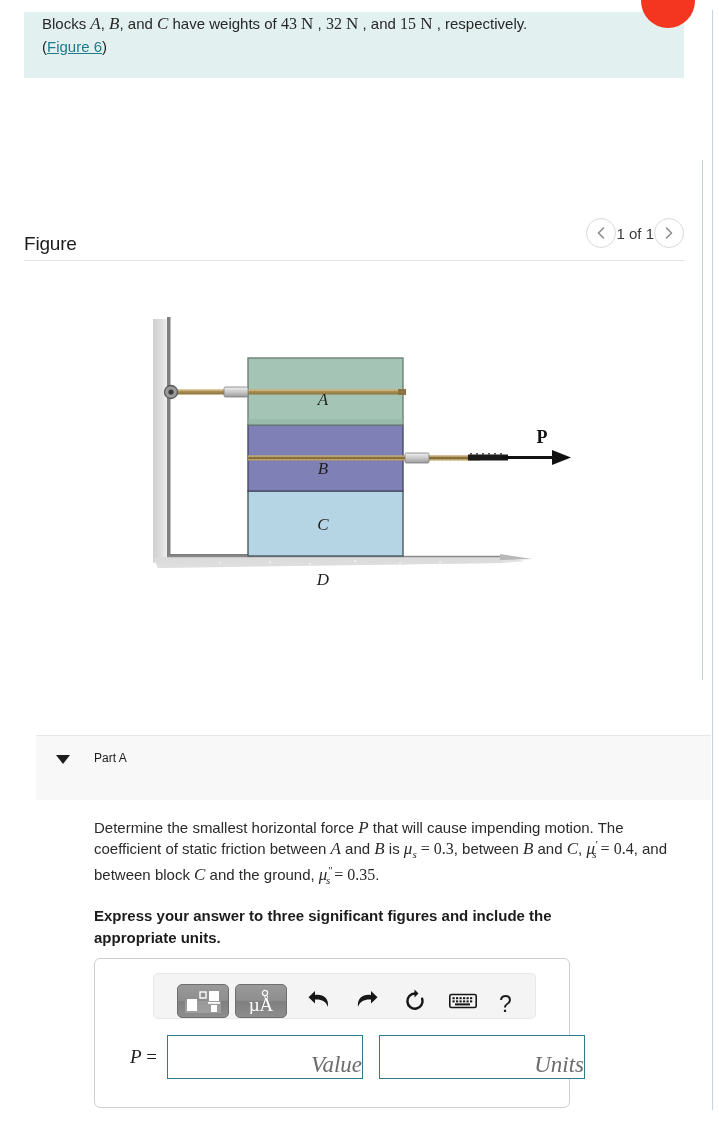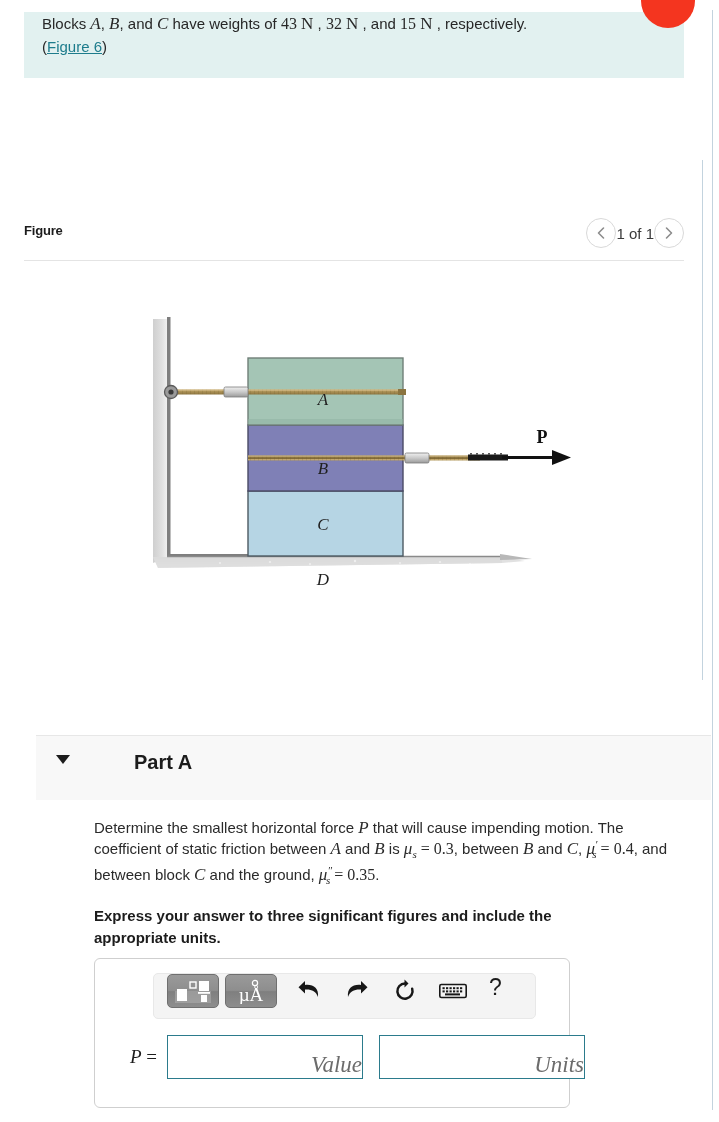--- a/index.html
+++ b/index.html
@@ -98,23 +98,23 @@
   .figure-header {
     position: absolute;
     left: 24px;
     top: 218px;
     width: 660px;
     height: 40px;
   }
   .figure-title {
     position: absolute;
     left: 0;
-    top: 5px;
-    font-size: 13px;
-    font-weight: bold;
+    top: 15px;
+    font-size: 19px;
+    font-weight: normal;
     color: #1c1c1c;
     letter-spacing: -0.2px;
   }
   .fig-nav {
     position: absolute;
     right: 0;
     top: 0;
     display: flex;
     align-items: center;
     gap: 0;
@@ -179,24 +179,23 @@
     width: 0; height: 0;
     border-left: 7px solid transparent;
     border-right: 7px solid transparent;
     border-top: 9px solid #1c1c1c;
     cursor: pointer;
   }
   .part-title {
     position: absolute;
     left: 94px;
     top: 751px;
-    font-size: 20px;
-    font-weight: bold;
+    font-size: 12px;
+    font-weight: normal;
     color: #1c1c1c;
-    margin-left: 40px;
   }
 
   
   .question-body {
     position: absolute;
     left: 94px;
     top: 820px;
     width: 600px;
   }
   .q-text {
@@ -229,22 +228,22 @@
     position: absolute;
     left: 58px;
     top: 14px;
     width: 383px;
     height: 46px;
     background: #f4f4f4;
     border: 1px solid #e8e8e8;
     border-radius: 5px;
     box-sizing: border-box;
     display: flex;
-    align-items: flex-start;
-    padding-left: 13px;
+    align-items: flex-end;
+    padding-left: 23px;
     gap: 2px;
   }
   .tb-btn {
     width: 52px;
     height: 34px;
     border-radius: 5px;
     background: linear-gradient(#9a9a9a 0%, #8e8e8e 48%, #7f7f7f 52%, #8d8d8d 100%);
     border: 1px solid #6f6f6f;
     box-sizing: border-box;
     display: flex;

